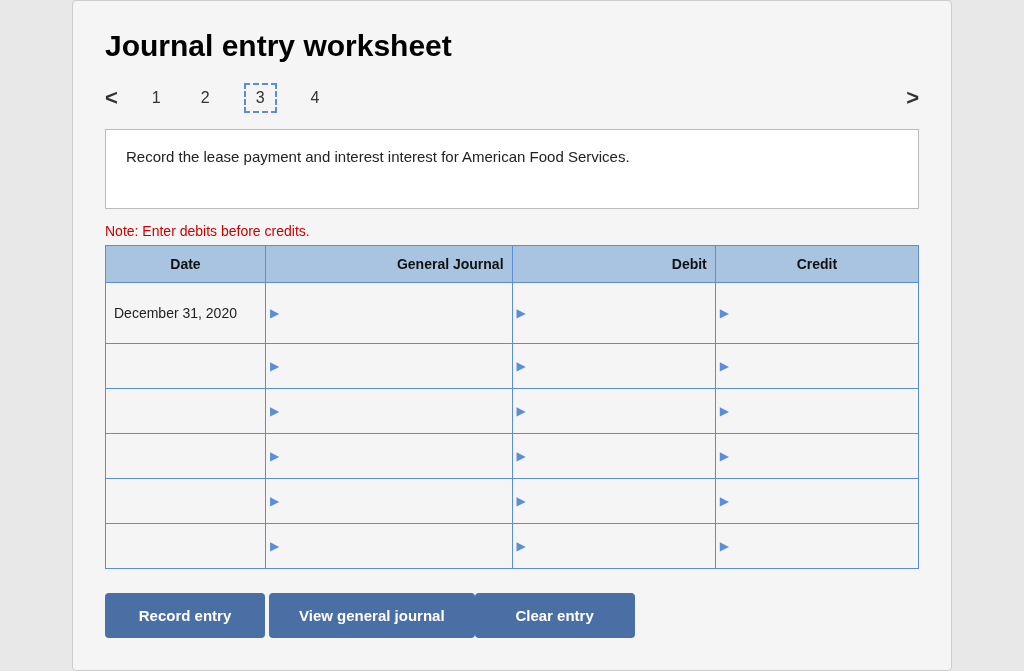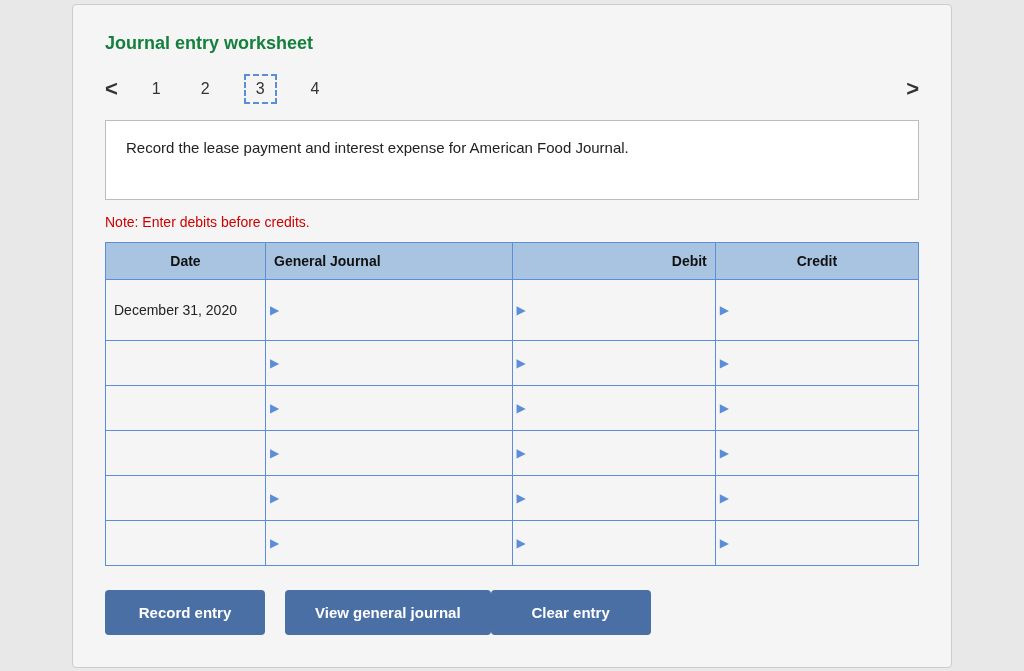--- a/index.html
+++ b/index.html
@@ -17,23 +17,23 @@
     .worksheet-container {
       background: #f5f5f5;
       border: 1px solid #ccc;
       border-radius: 4px;
       padding: 28px 32px 32px 32px;
       width: 880px;
       min-height: 620px;
     }
 
     .page-title {
-      font-size: 18px;
+      font-size: 30px;
       font-weight: bold;
-      color: #15803d;
+      color: #000000;
       margin-bottom: 20px;
     }
 
     .tab-nav {
       display: flex;
       align-items: center;
       gap: 28px;
       margin-bottom: 16px;
     }
 
@@ -65,21 +65,21 @@
       margin-bottom: 14px;
       min-height: 80px;
       font-size: 15px;
       color: #222;
       line-height: 1.5;
     }
 
     .note-text {
       color: #cc0000;
       font-size: 14px;
-      margin-bottom: 12px;
+      margin-bottom: 6px;
       font-weight: normal;
     }
 
     .journal-table {
       width: 100%;
       border-collapse: collapse;
       border: 1px solid #5b8dd9;
     }
 
     .journal-table th {
@@ -91,21 +91,21 @@
       border: 1px solid #5b8dd9;
       text-align: center;
     }
 
     .journal-table th.col-date {
       width: 160px;
       text-align: center;
     }
 
     .journal-table th.col-journal {
-      text-align: left;
+      text-align: right;
     }
 
     .journal-table th.col-debit {
       width: 100px;
       text-align: right;
     }
 
     .journal-table th.col-credit {
       width: 110px;
     }
@@ -160,21 +160,21 @@
       font-weight: bold;
       color: #fff;
       background: #4a6fa5;
       border: none;
       border-radius: 4px;
       cursor: pointer;
       min-width: 160px;
     }
 
     .btn-record {
-      margin-right: 20px;
+      margin-right: 4px;
     }
 
     .btn-clear {
       margin-right: auto;
     }
 
     .btn-view {
       min-width: 200px;
     }
   </style>
@@ -188,21 +188,21 @@
   <div class="tab-nav">
     <span class="nav-arrow">&lt;</span>
     <span class="tab-item">1</span>
     <span class="tab-item">2</span>
     <span class="tab-item active">3</span>
     <span class="tab-item">4</span>
     <span class="nav-arrow" style="margin-left:auto;">&gt;</span>
   </div>
 
   <div class="description-box">
-    <span>Record the lease payment and interest expense for American Food Journal.</span>
+    <span>Record the lease payment and interest interest for American Food Services.</span>
   </div>
 
   <p class="note-text">Note: Enter debits before credits.</p>
 
   <table class="journal-table">
     <thead>
       <tr>
         <th class="col-date">Date</th>
         <th class="col-journal">General Journal</th>
         <th class="col-debit">Debit</th>

